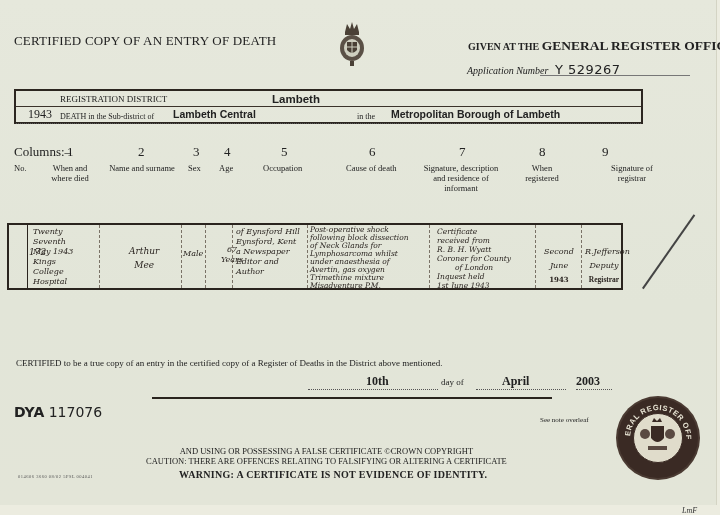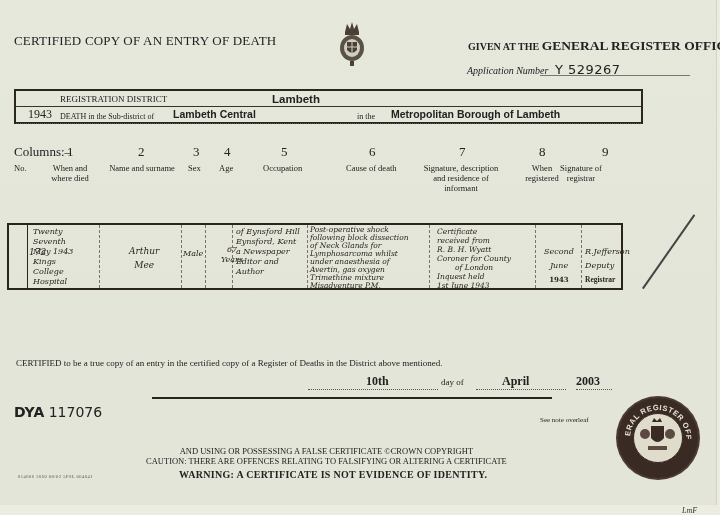--- a/index.html
+++ b/index.html
@@ -132,21 +132,21 @@
 
   <div class="abs colhdr" style="left:14px;">No.</div>
   <div class="abs colhdr" style="left:50px; width:40px;">When and where died</div>
   <div class="abs colhdr" style="left:106px; width:72px; white-space:nowrap;">Name and surname</div>
   <div class="abs colhdr" style="left:188px;">Sex</div>
   <div class="abs colhdr" style="left:219px;">Age</div>
   <div class="abs colhdr" style="left:263px; white-space:nowrap;">Occupation</div>
   <div class="abs colhdr" style="left:346px; white-space:nowrap;">Cause of death</div>
   <div class="abs colhdr" style="left:418px; width:86px;">Signature, description and residence of informant</div>
   <div class="abs colhdr" style="left:523px; width:38px;">When registered</div>
-  <div class="abs colhdr" style="left:557px; width:48px;">Signature of registrar</div>
+  <div class="abs colhdr" style="left:608px; width:48px;">Signature of registrar</div>
 
   <div class="entry-box">
     <div class="vline" style="left:18px; border-left:1px solid #2a241e;"></div>
     <div class="vline" style="left:90px;"></div>
     <div class="vline" style="left:172px;"></div>
     <div class="vline" style="left:196px;"></div>
     <div class="vline" style="left:223px;"></div>
     <div class="vline" style="left:298px;"></div>
     <div class="vline" style="left:420px;"></div>
     <div class="vline" style="left:526px;"></div>
@@ -203,21 +203,21 @@
       <div>Inquest held</div>
       <div>1st June 1943</div>
     </div>
 
     <div class="hand" style="left:530px; top:20px; line-height:14px; text-align:center; width:40px;">
       <div>Second</div>
       <div>June</div>
       <div style="font-style:normal; font-size:7px; font-weight:bold;">1943</div>
     </div>
 
-    <div class="hand" style="left:576px; top:20px; line-height:14px; text-align:left; width:38px;">
+    <div class="hand" style="left:576px; top:20px; line-height:14px; text-align:center; width:38px;">
       <div>R.Jefferson</div>
       <div>Deputy</div>
       <div class="registrar-label">Registrar</div>
     </div>
   </div>
   <div class="diag"></div>
 
   <div class="abs cert-line">CERTIFIED to be a true copy of an entry in the certified copy of a Register of Deaths in the District above mentioned.</div>
   <div class="given-dots" style="left:308px; width:130px;"></div>
   <div class="given-dots" style="left:476px; width:90px;"></div>

